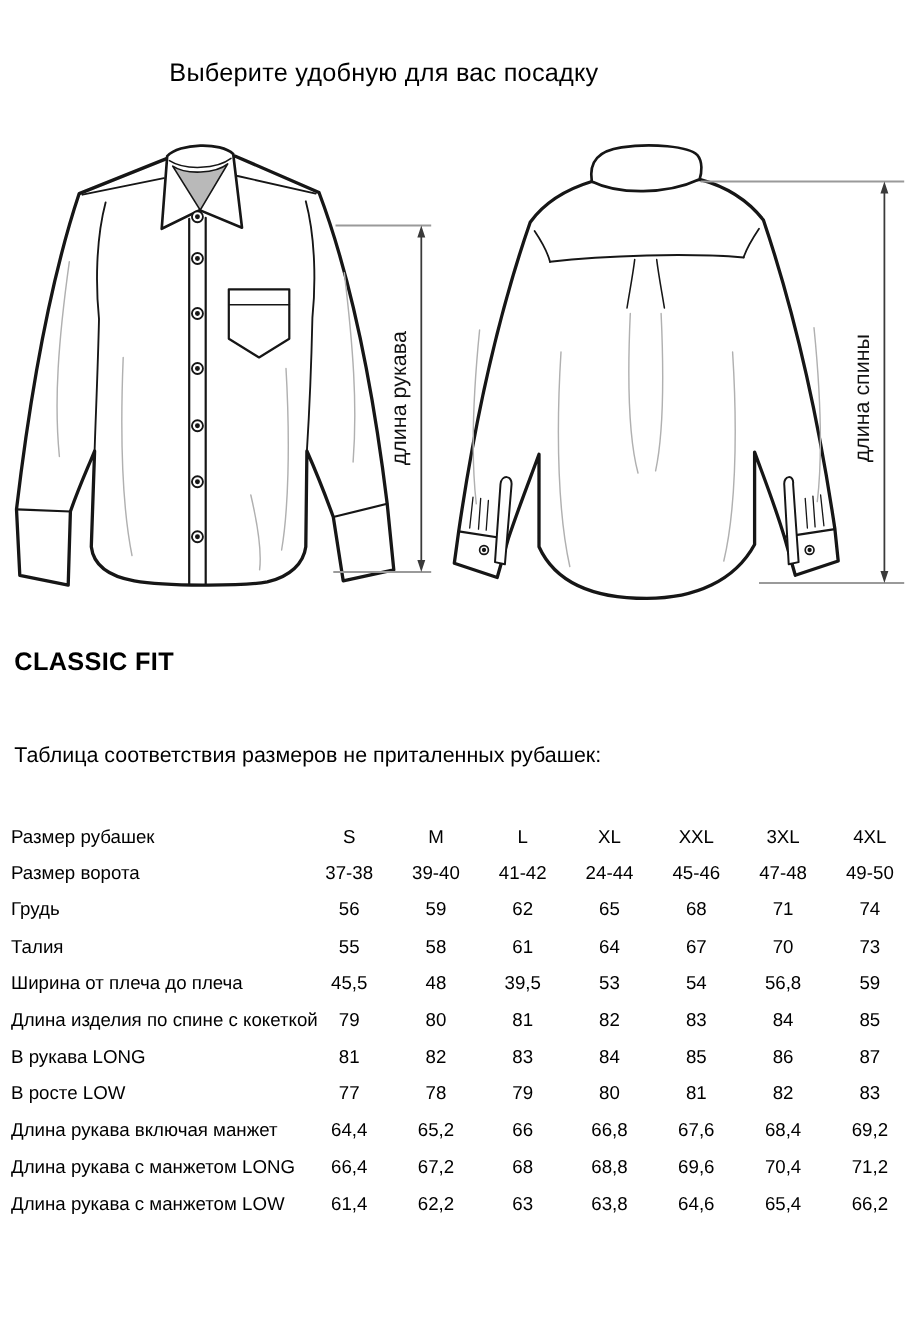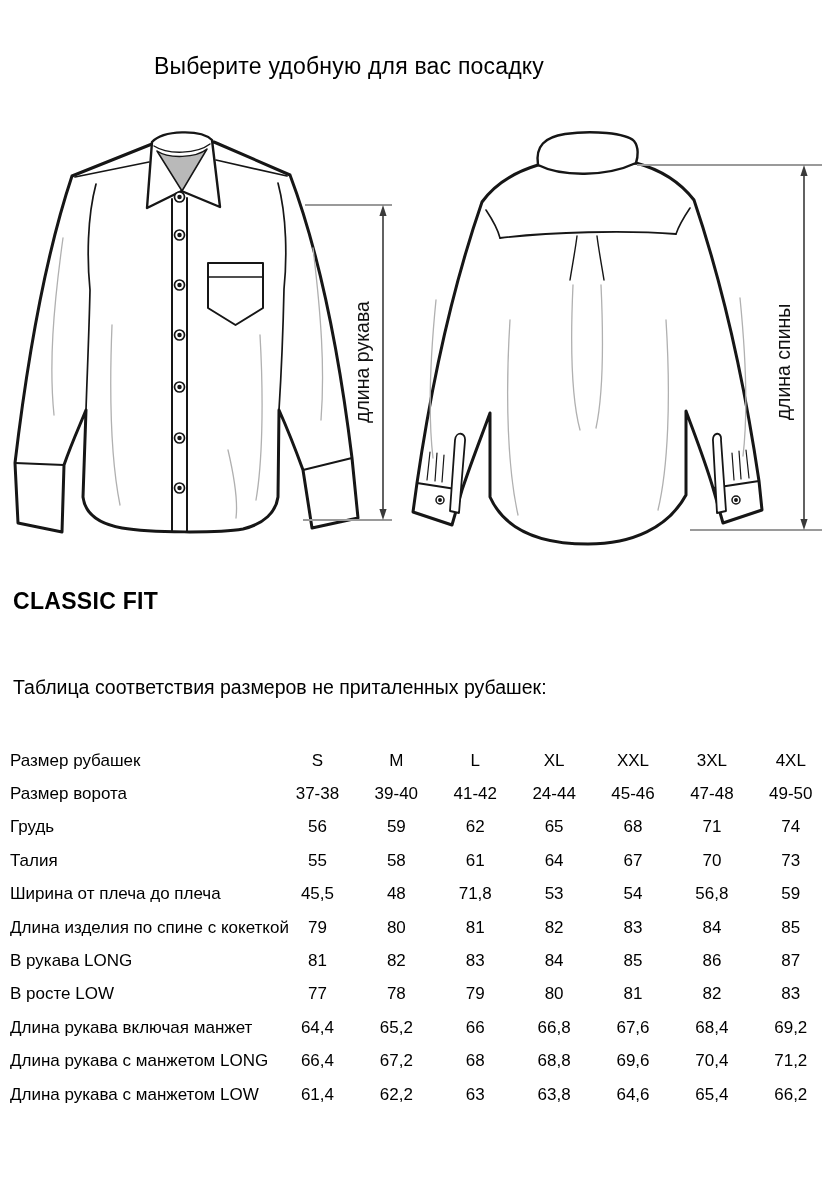--- a/index.html
+++ b/index.html
@@ -201,21 +201,21 @@
       <div class="cell">61</div>
       <div class="cell">64</div>
       <div class="cell">67</div>
       <div class="cell">70</div>
       <div class="cell">73</div>
     </div>
     <div class="size-row">
     <div class="label">Ширина от плеча до плеча</div>
   <div class="cell">45,5</div>
       <div class="cell">48</div>
-      <div class="cell">71,8</div>
+      <div class="cell">39,5</div>
       <div class="cell">53</div>
       <div class="cell">54</div>
       <div class="cell">56,8</div>
       <div class="cell">59</div>
     </div>
     <div class="size-row">
     <div class="label">Длина изделия по спине с кокеткой</div>
   <div class="cell">79</div>
       <div class="cell">80</div>
       <div class="cell">81</div>

